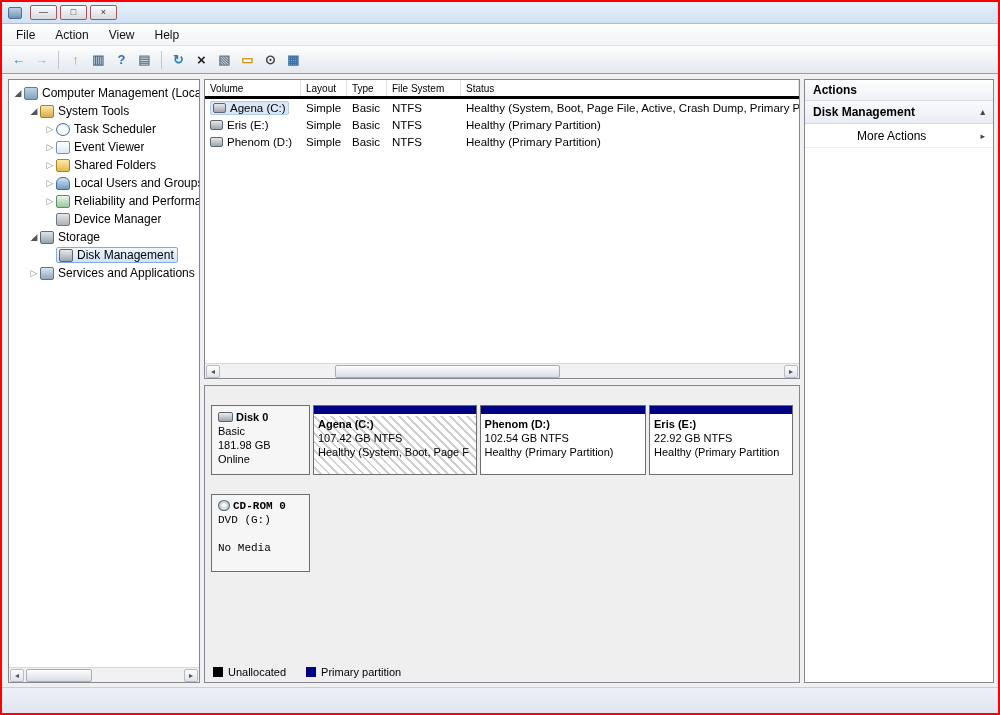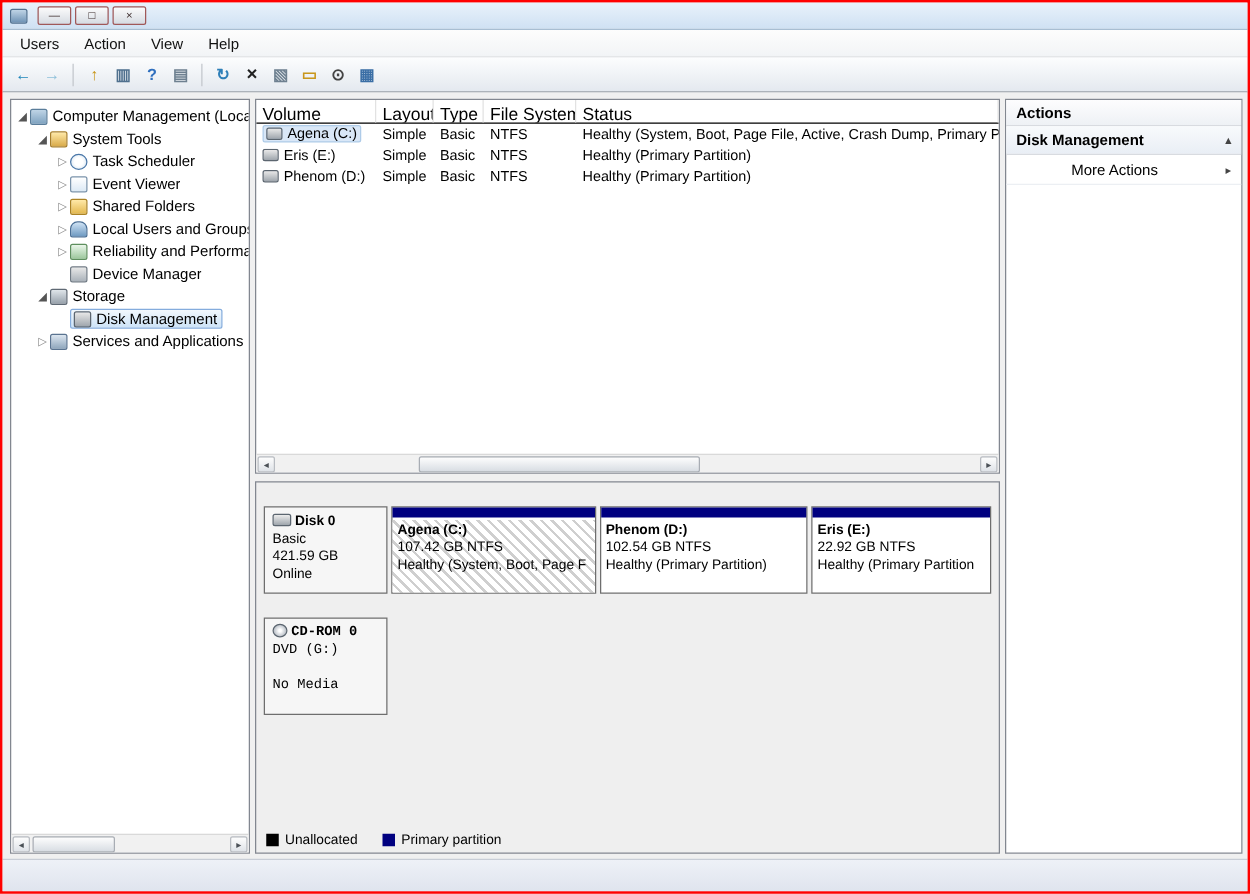--- a/index.html
+++ b/index.html
@@ -67,21 +67,21 @@
   .tree-sel .ticon{ margin-left:2px;}
   
   .hscroll{ position:absolute; bottom:0; left:0; right:0; height:15px; background:#f1f1f1;
     border-top:1px solid #d9d9d9;}
   .sarrow{ position:absolute; top:1px; width:14px; height:13px; font-size:8px; line-height:12px; text-align:center;
     color:#4a5056; background:linear-gradient(#fdfdfd,#dfe3e8); border:1px solid #b8bcc2; border-radius:2px;}
   .sarrow.left{ left:1px;} .sarrow.right{ right:1px;}
   .sthumb{ position:absolute; top:1px; height:13px; background:linear-gradient(#fdfdfd,#d8dde3);
     border:1px solid #a8adb4; border-radius:2px;}
   
-  .vhead{ display:flex; height:19px; border-bottom:1px solid #000000; font-size:14px; color:#000;}
+  .vhead{ display:flex; height:19px; border-bottom:3px solid #000000; font-size:10px; color:#000;}
   .vhead .cell{ border-right:1px solid #e2e2e2; padding:3px 5px 0 5px; overflow:hidden; white-space:nowrap;}
   .vrow{ display:flex; height:17px; align-items:center; font-size:11.5px; color:#000;}
   .vrow .cell{ padding:0 5px; overflow:hidden; white-space:nowrap;}
   .c-vol{ width:96px; flex:none;} .c-layout{ width:46px; flex:none;}
   .c-type{ width:40px; flex:none;} .c-fs{ width:74px; flex:none;} .c-status{ flex:1; min-width:0;}
   .vol-ic{ display:inline-block; width:13px; height:10px; margin-right:4px; vertical-align:-1px;
     background:linear-gradient(#e8e8e8,#9fa6ad); border:1px solid #5c6670; border-radius:2px;}
   .rowsel{ background:#d9e7f7; border:1px solid #aecbe8; border-radius:2px; padding:0 2px; display:inline-flex; align-items:center;}
   
   .disk-row{ display:flex; margin:19px 6px 0 6px;}
@@ -125,21 +125,21 @@
 <div class="frame">
 
   <div class="titlebar">
     <span class="app-icon"></span>
     <span class="wbtn">—</span>
     <span class="wbtn">□</span>
     <span class="wbtn">×</span>
   </div>
 
   <div class="menubar">
-    <span class="menu-item">Users</span>
+    <span class="menu-item">File</span>
     <span class="menu-item">Action</span>
     <span class="menu-item">View</span>
     <span class="menu-item">Help</span>
   </div>
 
   <div class="toolbar">
     <span class="tbtn t-back">←</span>
     <span class="tbtn t-fwd">→</span>
     <span class="tsep"></span>
     <span class="tbtn t-up">↑</span>
@@ -262,21 +262,21 @@
           <span class="sarrow right">▸</span>
         </div>
       </div>
 
       <div class="pane graph-pane">
 
         <div class="disk-row">
           <div class="disk-label">
             <div class="bold"><span class="drive-ic"></span><span>Disk 0</span></div>
             <div>Basic</div>
-            <div>421.59 GB</div>
+            <div>181.98 GB</div>
             <div>Online</div>
           </div>
           <div class="partitions">
             <div class="partition p0 selected">
               <div class="band"></div>
               <div class="part-body">
                 <div class="bold">Agena  (C:)</div>
                 <div>107.42 GB NTFS</div>
                 <div>Healthy (System, Boot, Page F</div>
               </div>

